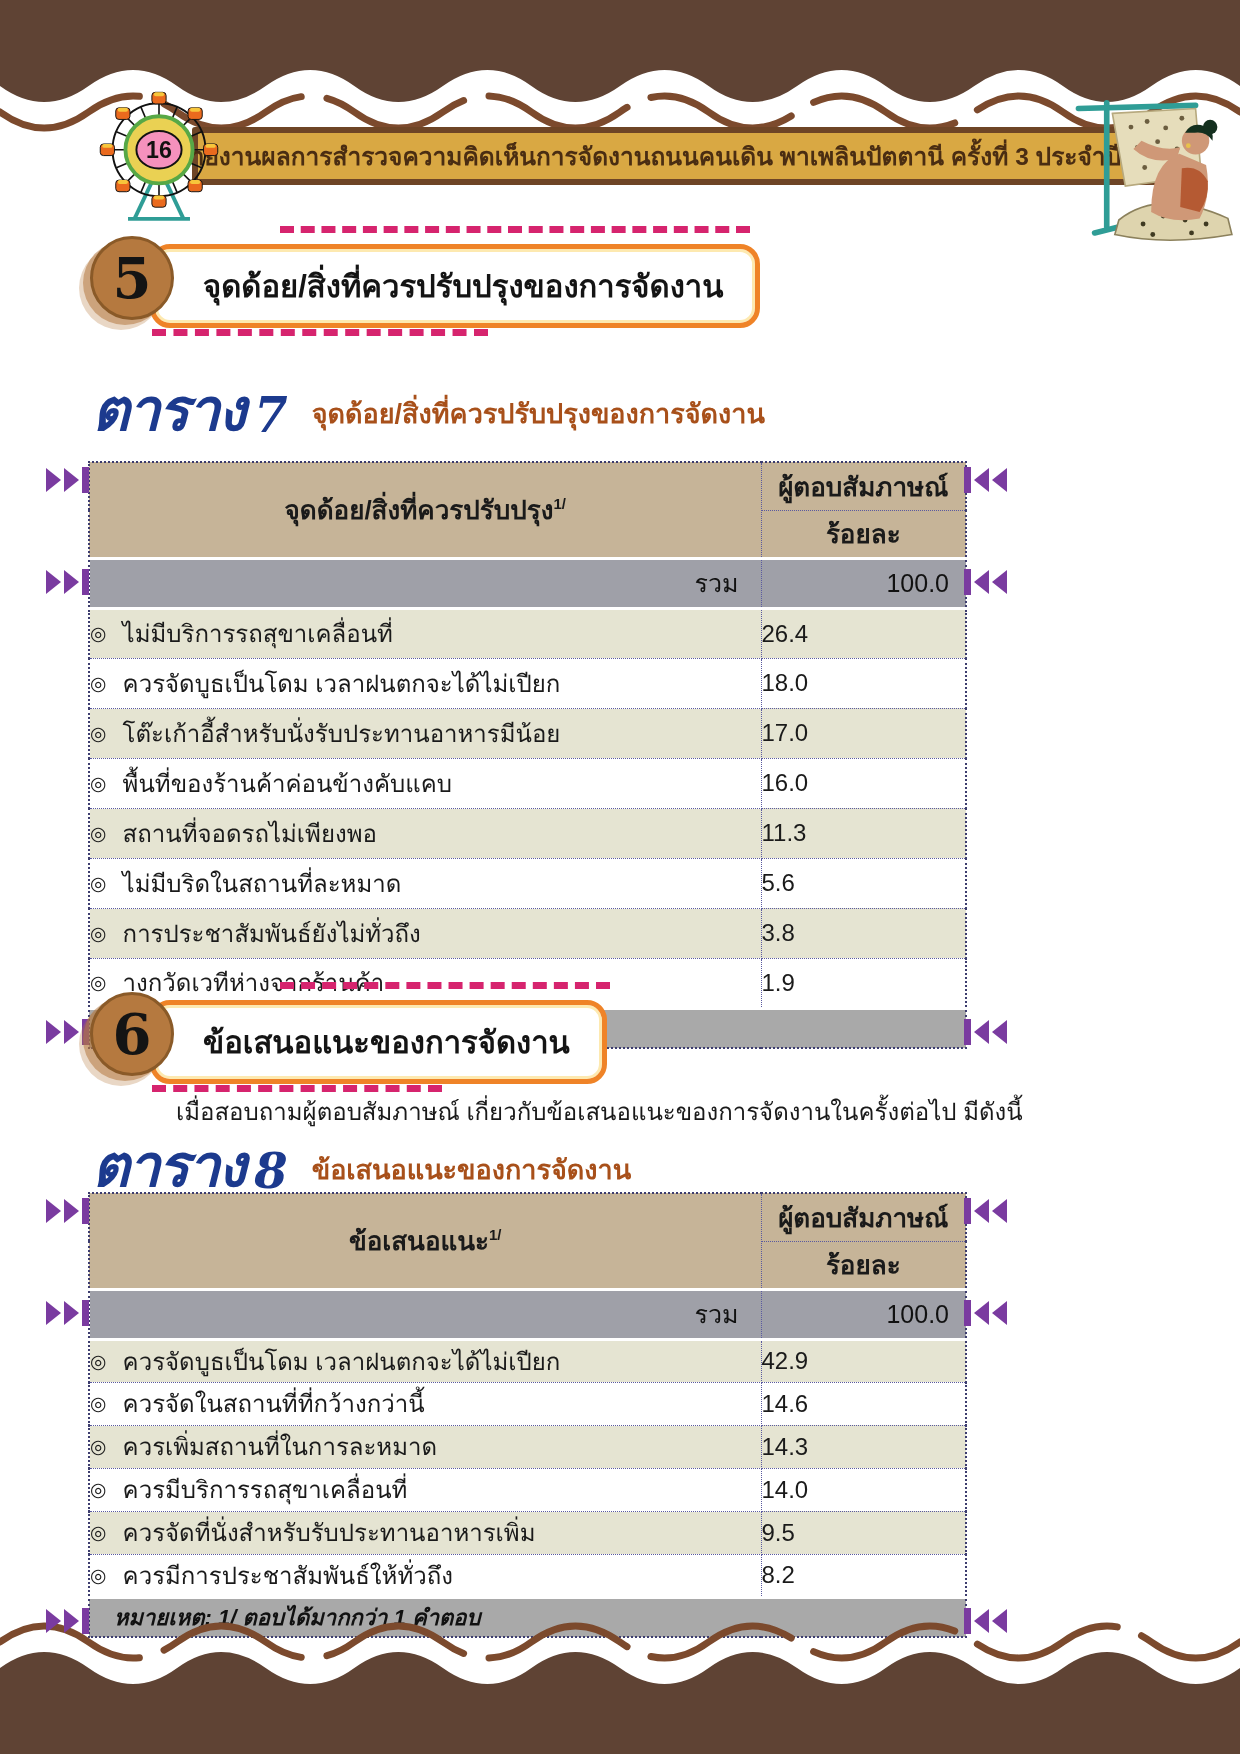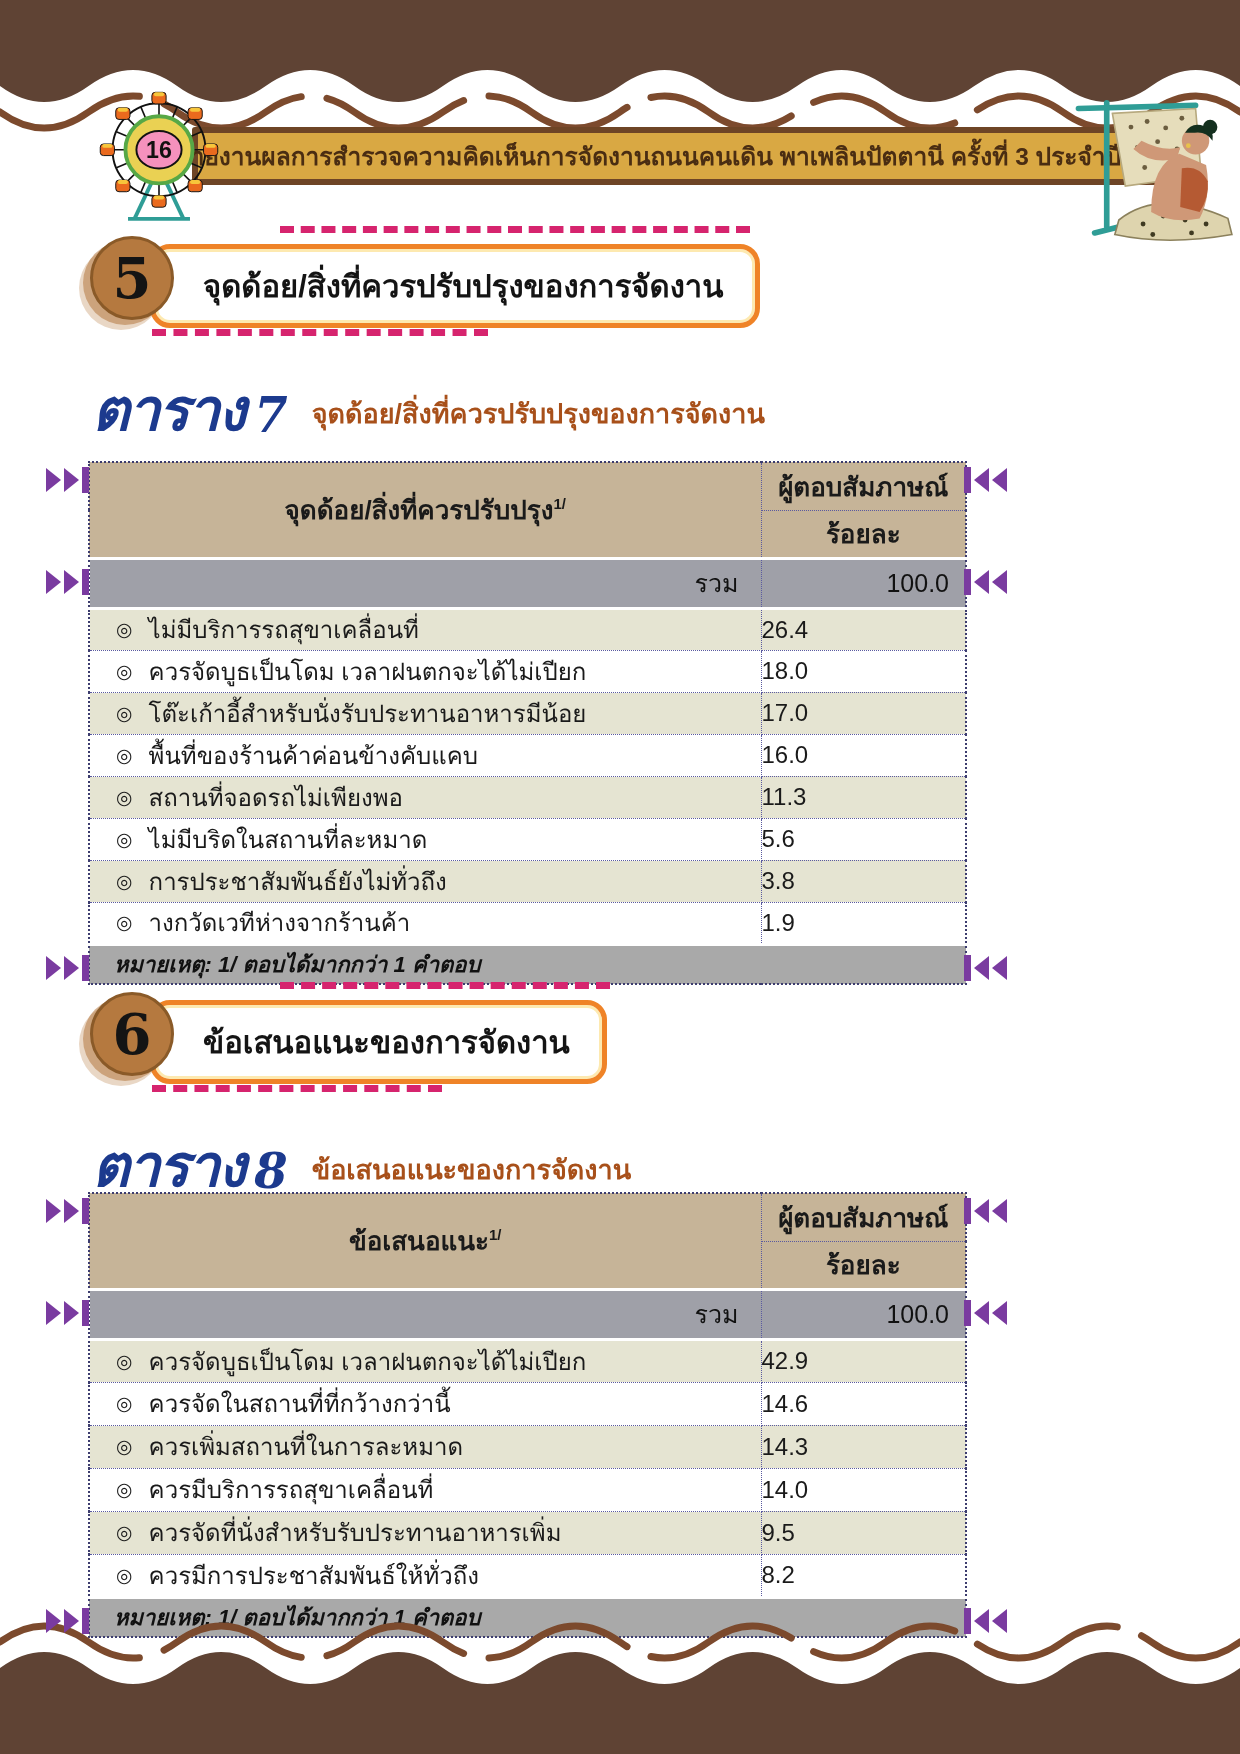--- a/index.html
+++ b/index.html
@@ -72,24 +72,24 @@
   }
   th.h1 { height:96px; }
   th.h2, th.h3 { height:48px; }
   th sup { font-size:15px; }
   tr.total td {
     background:#9fa0a8; height:50px; font-size:25px; color:#111;
     border-top:3px solid #fff; border-bottom:3px solid #fff;
   }
   tr.total td.lbl { text-align:right; padding-right:22px; }
   tr.total td.val { text-align:right; padding-right:16px; }
-  tr.data td { height:42px; font-size:24px; color:#1a1a1a; background:#fff; }
+  tr.data td { height:50px; font-size:24px; color:#1a1a1a; background:#fff; }
   .t8 tr.data td { height:43px; }
   tr.data.shade td { background:#e5e4d2; }
-  td.lbl { text-align:left; padding-left:26px; white-space:nowrap; overflow:hidden; }
+  td.lbl { text-align:left; white-space:nowrap; overflow:hidden; }
   td.val { text-align:left; padding-right:12px; }
   .bullet { font-size:19px; margin-right:16px; position:relative; top:-2px; }
   tr.note td {
     background:#a9a9a9; height:40px; font-size:22px; font-weight:bold; font-style:italic;
     color:#111; text-align:left; padding-left:24px; border-top:3px solid #fff;
   }
 
   
   .marker { position:absolute; display:flex; align-items:center; gap:3px; z-index:2; }
   .marker .tri-r { width:0; height:0; border-top:12px solid transparent; border-bottom:12px solid transparent; border-left:15px solid #7a3ba0; }
@@ -314,20 +314,21 @@
     <div class="dash dash-top" style="width:330px;"></div>
     <div class="num-circle">
       <span>6</span>
     </div>
     <div class="title-box">
       <span>ข้อเสนอแนะของการจัดงาน</span>
     </div>
     <div class="dash dash-bottom" style="width:290px;"></div>
   </div>
 
+  <p class="intro" style="top:1092px;">เมื่อสอบถามผู้ตอบสัมภาษณ์ เกี่ยวกับข้อเสนอแนะของการจัดงานในครั้งต่อไป มีดังนี้</p>
 
   <div class="tbl-label" style="left:92px; top:1118px;">
     <span class="script-word">ตาราง</span>
     <span class="script-num">8</span>
     <span class="tbl-caption">ข้อเสนอแนะของการจัดงาน</span>
   </div>
 
   <div class="tbl-wrap t8" style="top:1192px;">
     <div class="marker m-left" style="top:6px;">
         <i class="tri-r"></i>

